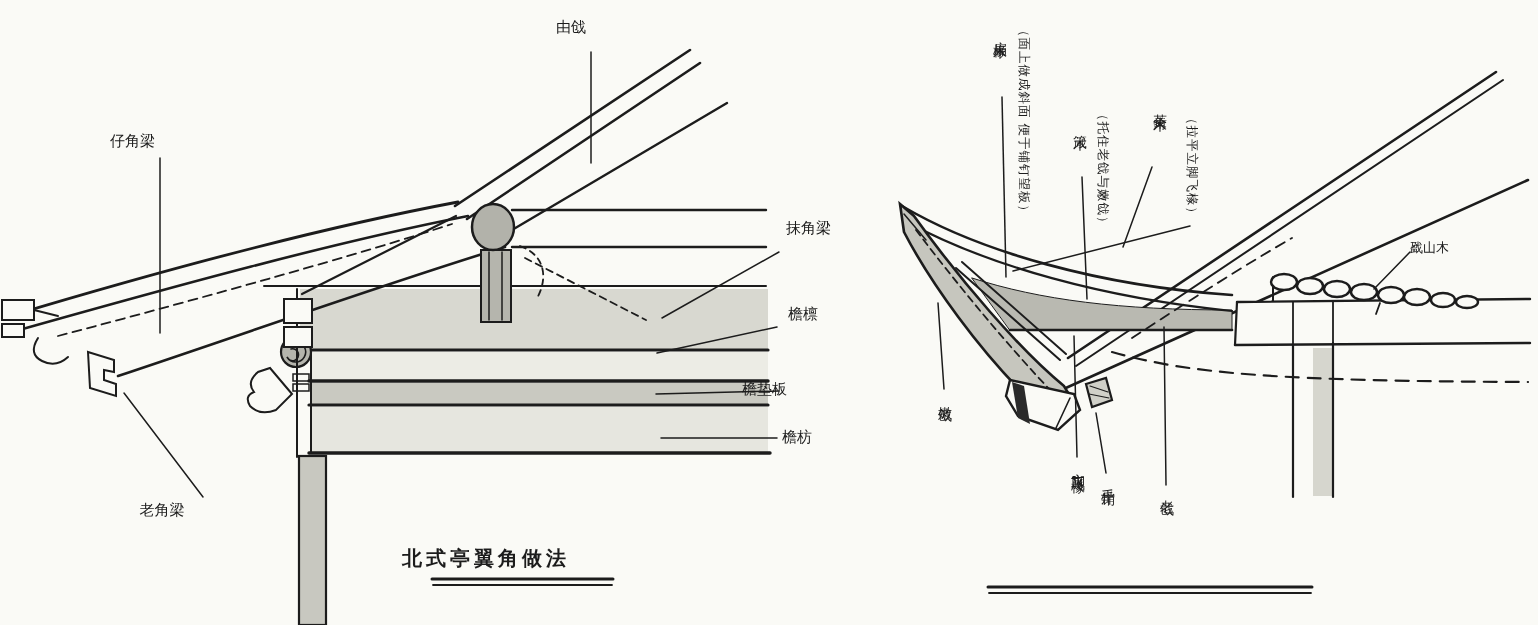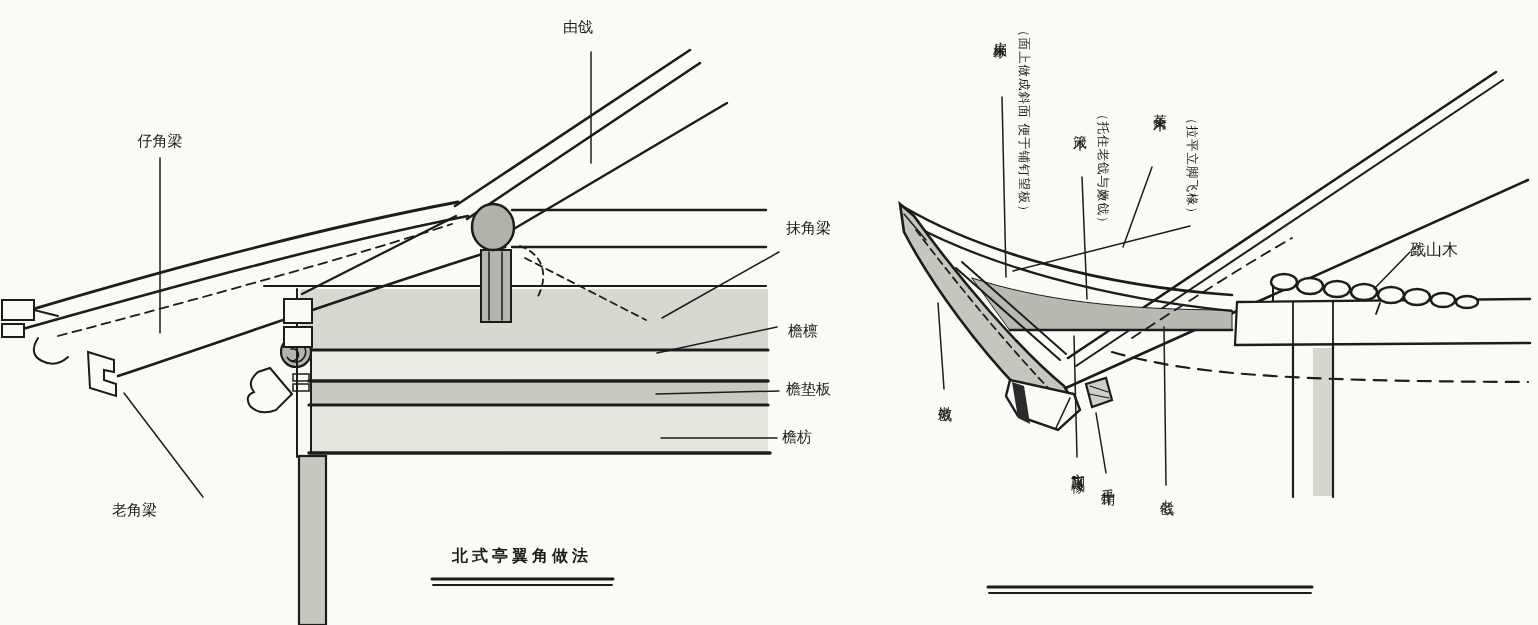--- a/index.html
+++ b/index.html
@@ -29,23 +29,22 @@
   .vr{
     writing-mode:vertical-rl;
     -webkit-text-orientation:sideways;
     text-orientation:sideways;
     font-size:12.5px;
     letter-spacing:1px;
     white-space:normal;
   }
   .title{
     font-weight:bold;
-    font-size:16px;
+    font-size:20px;
     letter-spacing:4px;
-    text-align:center;
   }
 </style>
 </head>
 <body>
 
 <div class="page">
 
   <svg style="left:0" width="860" height="625" viewBox="0 0 860 625" fill="none" stroke="#1c1c1c" stroke-linecap="round">
 
     <g stroke="none">
@@ -212,31 +211,31 @@
       <line x1="306" y1="485" x2="304" y2="327"></line>
       <line x1="550" y1="252" x2="514" y2="289"></line>
     </g>
 
     <g>
       <line x1="128" y1="587" x2="452" y2="587" stroke-width="3"></line>
       <line x1="129" y1="593" x2="451" y2="593" stroke-width="1.8"></line>
     </g>
   </svg>
 
-  <div class="lbl" style="left:543px;top:18px;width:70px;text-align:center">由戗</div>
-
-  <div class="lbl" style="left:110px;top:132px;width:100px;text-align:center">仔角梁</div>
-
-  <div class="lbl" style="left:112px;top:501px;width:100px;text-align:left">老角梁</div>
+  <div class="lbl" style="left:556px;top:18px;width:70px;">由戗</div>
+
+  <div class="lbl" style="left:110px;top:132px;width:100px;">仔角梁</div>
+
+  <div class="lbl" style="left:112px;top:501px;width:100px;text-align:center">老角梁</div>
 
   <div class="lbl" style="left:786px;top:219px">抹角梁</div>
 
-  <div class="lbl" style="left:788px;top:322px">檐檩</div>
-
-  <div class="lbl" style="left:786px;top:380px">檐垫板</div>
+  <div class="lbl" style="left:788px;top:305px">檐檩</div>
+
+  <div class="lbl" style="left:742px;top:380px">檐垫板</div>
 
   <div class="lbl" style="left:782px;top:428px">檐枋</div>
 
   <div class="lbl title" style="left:402px;top:546px;width:240px">北式亭翼角做法</div>
 
   <div class="lbl v" style="left:991px;top:30px">扁椽木</div>
 
   <div class="lbl vr" style="left:1016px;top:24px;height:210px">（面上做成斜面 便于铺钉望板）</div>
 
   <div class="lbl v" style="left:1071px;top:124px">箴木</div>
@@ -248,16 +247,16 @@
   <div class="lbl vr" style="left:1184px;top:112px;height:120px">（拉平立脚飞椽）</div>
 
   <div class="lbl v" style="left:936px;top:395px">嫩戗</div>
 
   <div class="lbl v" style="left:1069px;top:462px">立脚飞椽</div>
 
   <div class="lbl v" style="left:1099px;top:477px">千斤销</div>
 
   <div class="lbl v" style="left:1158px;top:489px">老戗</div>
 
-  <div class="lbl" style="left:1410px;top:240px;font-size:16px">戤山木</div>
+  <div class="lbl" style="left:1410px;top:240px;font-size:13px">戤山木</div>
 
 
 </div>
 
 </body></html>

